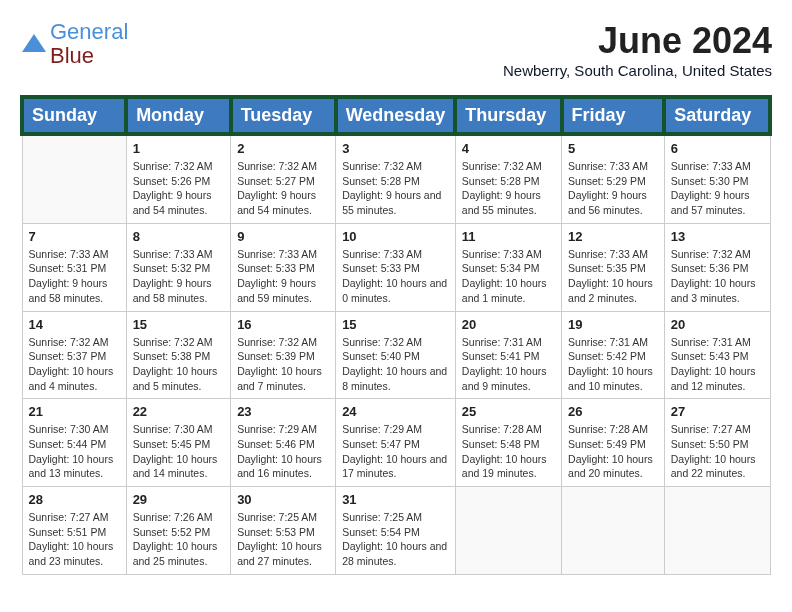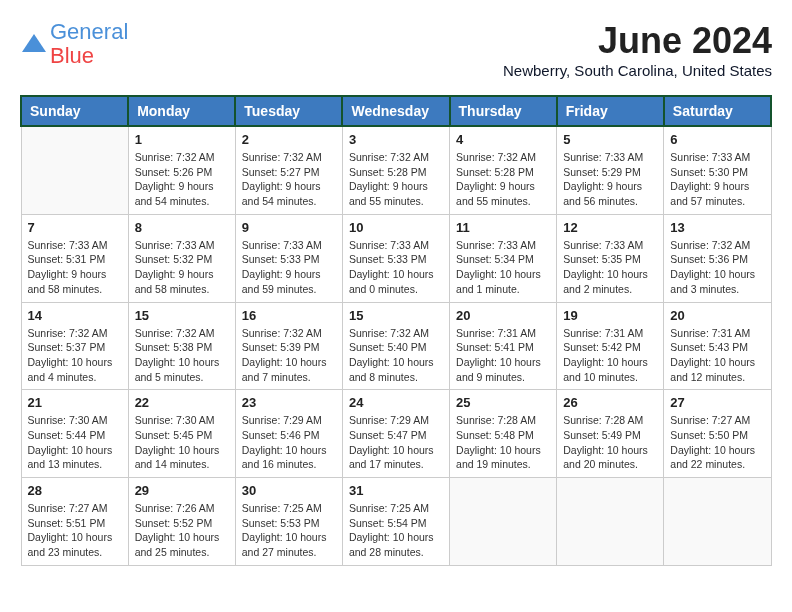--- a/index.html
+++ b/index.html
@@ -49,23 +49,23 @@
     .calendar {
       width: 100%;
       border-collapse: collapse;
       font-size: 11px;
     }
     .calendar th {
       background: #3d7abf;
       color: #fff;
       text-align: left;
       padding: 6px 8px;
-      font-size: 14px;
+      font-size: 18px;
       font-weight: bold;
-      border: 2px solid #14532d;
+      border: 4px solid #14532d;
     }
     .calendar td {
       border: 1px solid #ccc;
       vertical-align: top;
       padding: 5px 6px;
       width: 107px;
       min-height: 80px;
       background: #fff;
     }
     .calendar td.empty {
@@ -89,21 +89,21 @@
 </head>
 <body>
 
 <div class="header">
   <div class="logo">
     <svg class="logo-icon" viewBox="0 0 28 28">
       <polygon points="14,4 26,22 2,22" fill="#4a90d9"></polygon>
     </svg>
     <div class="logo-text">
       <div><span>General</span></div>
-      <div style="color:#ef4444;">Blue</div>
+      <div style="color:#7f1d1d;">Blue</div>
     </div>
   </div>
   <div class="title-block">
     <div class="month-title">June 2024</div>
     <div class="subtitle">Newberry, South Carolina, United States</div>
   </div>
 </div>
 
 <table class="calendar">
   <thead>

